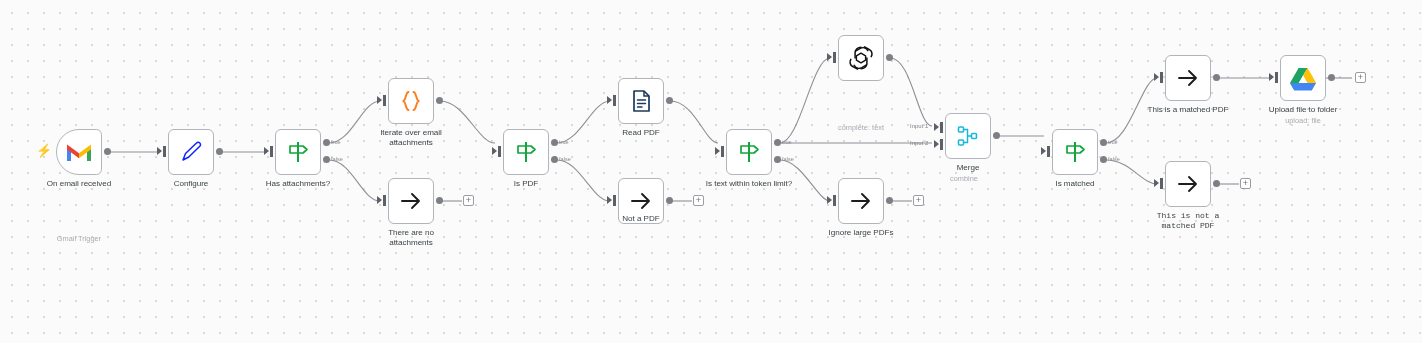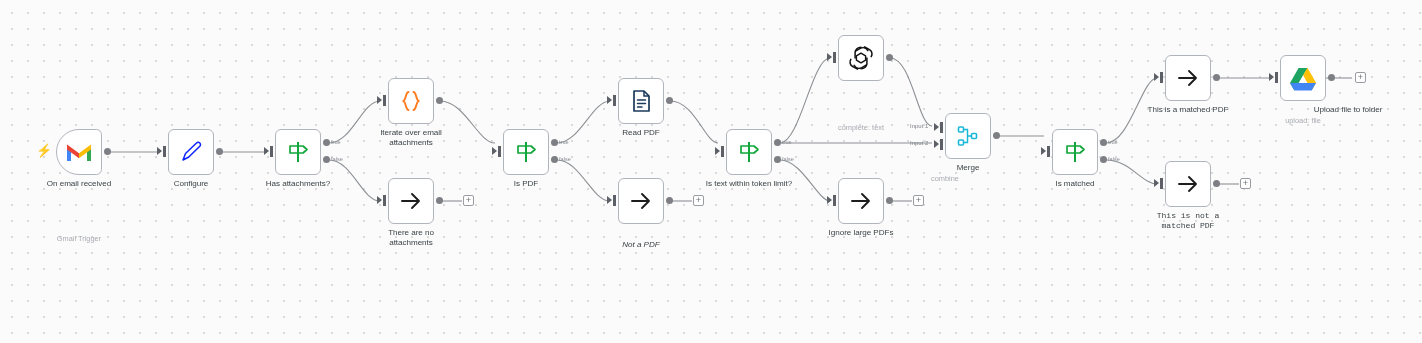--- a/index.html
+++ b/index.html
@@ -248,21 +248,21 @@
   <div class="inarrow" style="left:607px; top:196px;"></div>
   <div class="node" style="left:618px; top:178px;">
     <span class="glyph">
       <svg width="26" height="26" viewBox="0 0 26 26">
         <path d="M4,13 L21,13 M14,6 L21,13 L14,20" fill="none" stroke="#1d1d1d" stroke-width="1.9" stroke-linecap="round" stroke-linejoin="round"></path>
       </svg>
     </span>
   </div>
   <div class="port" style="left:666px; top:197px;"></div>
   <div class="plus" style="left:693px; top:195px;">+</div>
-  <div class="lbl" style="left:581px; top:240px; width:120px;font-style:italic;">Not a PDF</div>
+  <div class="lbl" style="left:581px; top:214px; width:120px;">Not a PDF</div>
 
   <div class="inbar" style="left:721px; top:146px;"></div>
   <div class="inarrow" style="left:715px; top:147px;"></div>
   <div class="node" style="left:726px; top:129px;">
     <span class="glyph">
       <svg width="26" height="26" viewBox="0 0 26 26">
         <rect x="12" y="3" width="2" height="20" fill="#11a63a"></rect>
         <path d="M5,7 L18,7 L22,10.5 L18,14 L5,14 Z" fill="none" stroke="#11a63a" stroke-width="1.7" stroke-linejoin="round"></path>
       </svg>
     </span>
@@ -319,21 +319,21 @@
       <svg width="26" height="26" viewBox="0 0 26 26">
         <rect x="3.5" y="4" width="5" height="5" rx="1" fill="none" stroke="#18b8d8" stroke-width="1.6"></rect>
         <rect x="3.5" y="17" width="5" height="5" rx="1" fill="none" stroke="#18b8d8" stroke-width="1.6"></rect>
         <rect x="16.5" y="10.5" width="5" height="5" rx="1" fill="none" stroke="#18b8d8" stroke-width="1.6"></rect>
         <path d="M8.5,6.5 L12.5,6.5 L12.5,19.5 L8.5,19.5 M12.5,13 L16.5,13" fill="none" stroke="#18b8d8" stroke-width="1.5"></path>
       </svg>
     </span>
   </div>
   <div class="port" style="left:993px; top:132px;"></div>
   <div class="lbl" style="left:908px; top:163px; width:120px;">Merge</div>
-  <div class="sub" style="left:885px; top:174px; width:120px;">combine</div>
+  <div class="sub" style="left:904px; top:174px; width:120px;">combine</div>
 
   <div class="inbar" style="left:1047px; top:146px;"></div>
   <div class="inarrow" style="left:1041px; top:147px;"></div>
   <div class="node" style="left:1052px; top:129px;">
     <span class="glyph">
       <svg width="26" height="26" viewBox="0 0 26 26">
         <rect x="12" y="3" width="2" height="20" fill="#11a63a"></rect>
         <path d="M5,7 L18,7 L22,10.5 L18,14 L5,14 Z" fill="none" stroke="#11a63a" stroke-width="1.7" stroke-linejoin="round"></path>
       </svg>
     </span>
@@ -378,16 +378,16 @@
         <path d="M9.6,2 L18.4,2 L9.8,17 L5.4,17 Z" fill="#1da462" transform="translate(0,0)"></path>
         <path d="M9.6,2 L14,9.6 L5.4,24.5 L1,17 Z" fill="#1da462"></path>
         <path d="M18.4,2 L27,17 L22.6,24.5 L14,9.6 Z" fill="#ffc107"></path>
         <path d="M1,17 L27,17 L22.6,24.5 L5.4,24.5 Z" fill="#4285f4"></path>
         <path d="M14,9.6 L18.3,17 L9.7,17 Z" fill="#ffffff"></path>
       </svg>
     </span>
   </div>
   <div class="port" style="left:1328px; top:74px;"></div>
   <div class="plus" style="left:1355px; top:72px;">+</div>
-  <div class="lbl" style="left:1288px; top:105px; width:120px;">Upload file to folder</div>
+  <div class="lbl" style="left:1243px; top:105px; width:120px;">Upload file to folder</div>
   <div class="sub" style="left:1243px; top:116px; width:120px;">upload: file</div>
 
 </div>
 
 </body></html>

